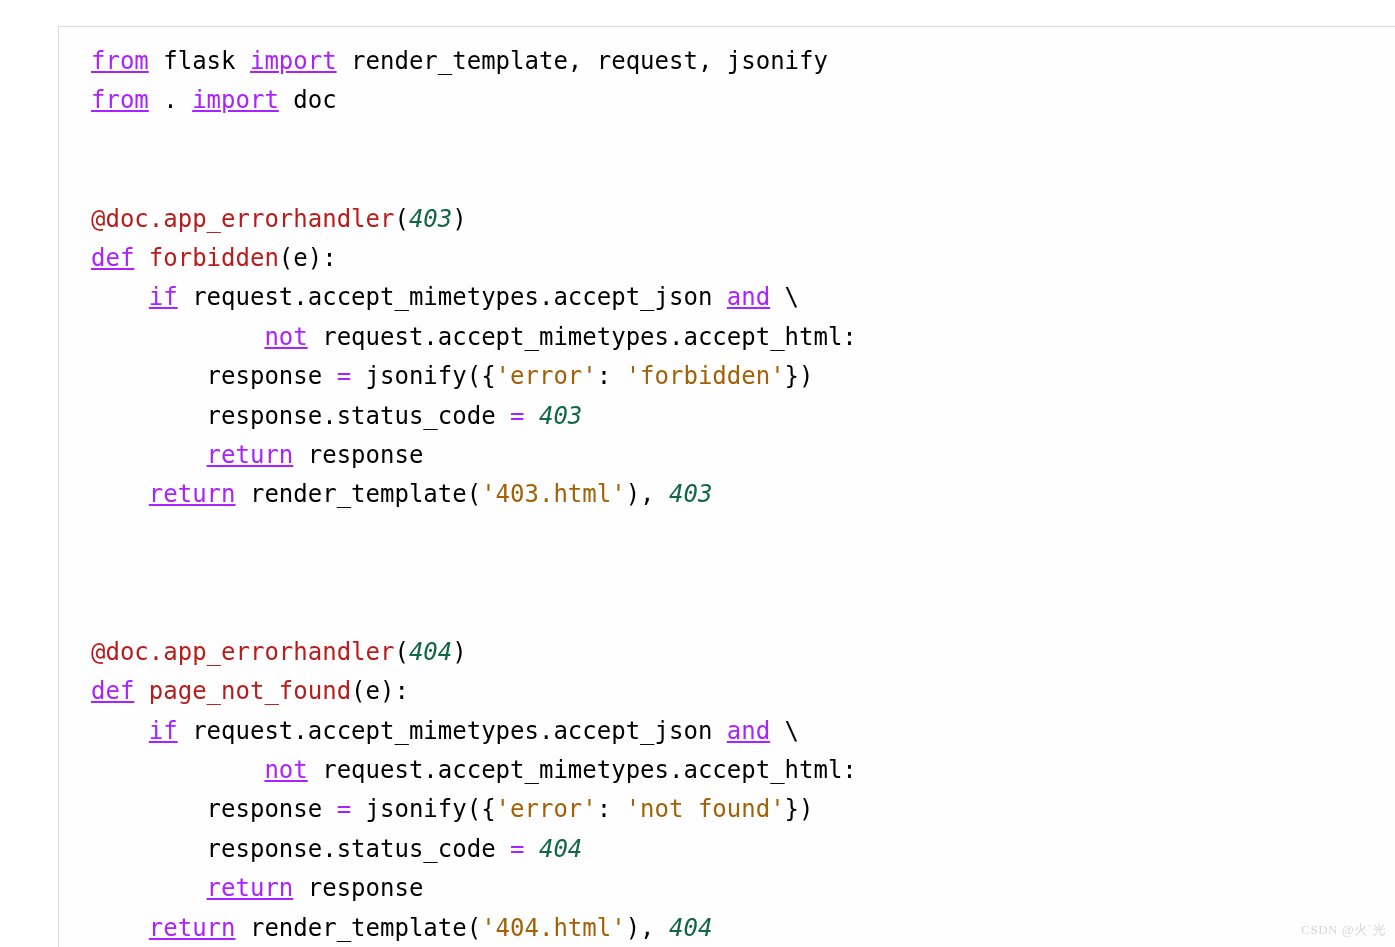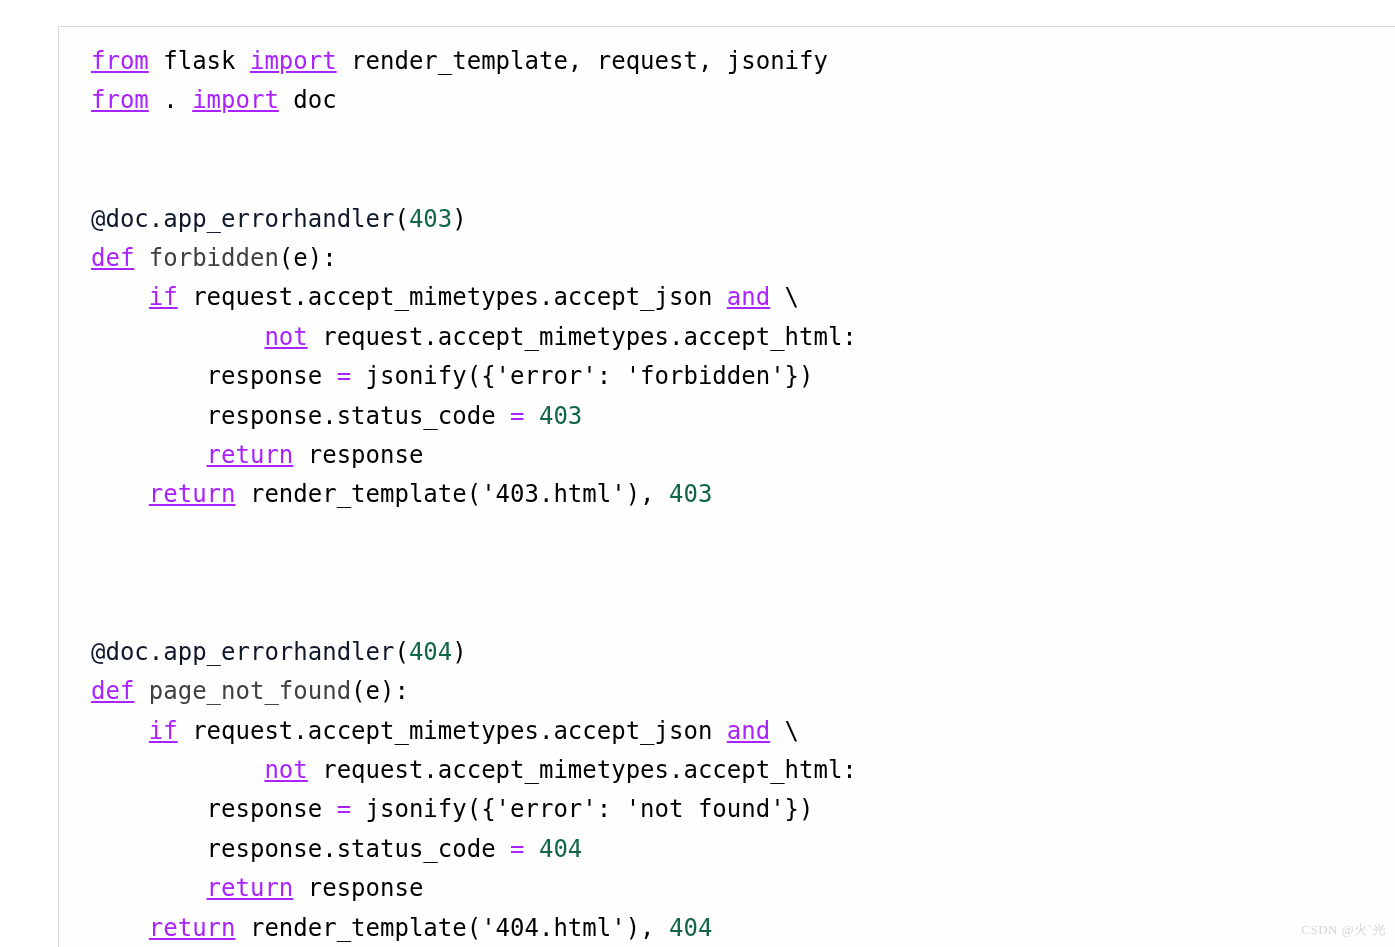--- a/index.html
+++ b/index.html
@@ -48,36 +48,36 @@
   .line {
     height: 39.4px;
     white-space: pre;
   }
 
   
   .tok-kw   { color: #aa22ff; text-decoration: underline; }   
   .tok-op   { color: #aa22ff; }   
   .tok-name { color: #000000; }   
   .tok-fn   { color: #0000ff; }   
-  .tok-num  { color: #116644; }   
+  .tok-num  { color: #116644; font-style: italic; }   
   .tok-str  { color: #bb4444; }   
   .tok-dec  { color: #555555; }   
 
   #watermark {
     position: absolute;
     right: 9px;
     bottom: 8px;
     font-family: Liberation Serif, serif;
     font-size: 13px;
     color: #d6d6d6;
     letter-spacing: 0.5px;
     white-space: pre;
   }
 </style>
-<style>.tok-kw{color:#aa22ff;}.tok-op{color:#aa22ff;}.tok-fn{color:#404040;}.tok-str{color:#000000;}.tok-num{color:#116644;}.tok-dec{color:#0f172a;}.tok-name{color:#000000;margin-top:48px;}</style></head>
+<style>.tok-kw{color:#aa22ff;}.tok-op{color:#aa22ff;}.tok-fn{color:#b91c1c;}.tok-str{color:#a16207;}.tok-num{color:#116644;}.tok-dec{color:#b91c1c;}.tok-name{color:#000000;margin-top:48px;}</style></head>
 <body>
 
 <div id="page">
 
   <div id="code-block" style="background: rgb(254, 254, 254); border-top-color: rgb(220, 220, 220); border-left-color: rgb(220, 220, 220);">
     <div id="code-lines"><div class="line"><span class="tok-kw">from</span><span class="tok-name"> </span><span class="tok-name">flask</span><span class="tok-name"> </span><span class="tok-kw">import</span><span class="tok-name"> render_template, request, jsonify</span></div><div class="line"><span class="tok-kw">from</span><span class="tok-name"> . </span><span class="tok-kw">import</span><span class="tok-name"> doc</span></div><div class="line">&nbsp;</div><div class="line">&nbsp;</div><div class="line"><span class="tok-dec">@doc.app_errorhandler</span><span class="tok-name">(</span><span class="tok-num">403</span><span class="tok-name">)</span></div><div class="line"><span class="tok-kw">def</span><span class="tok-name"> </span><span class="tok-fn">forbidden</span><span class="tok-name">(e):</span></div><div class="line"><span class="tok-name">    </span><span class="tok-kw">if</span><span class="tok-name"> request.accept_mimetypes.accept_json </span><span class="tok-kw">and</span><span class="tok-name"> \</span></div><div class="line"><span class="tok-name">            </span><span class="tok-kw">not</span><span class="tok-name"> request.accept_mimetypes.accept_html:</span></div><div class="line"><span class="tok-name">        response </span><span class="tok-op">=</span><span class="tok-name"> jsonify({</span><span class="tok-str">'error'</span><span class="tok-name">: </span><span class="tok-str">'forbidden'</span><span class="tok-name">})</span></div><div class="line"><span class="tok-name">        response.status_code </span><span class="tok-op">=</span><span class="tok-name"> </span><span class="tok-num">403</span></div><div class="line"><span class="tok-name">        </span><span class="tok-kw">return</span><span class="tok-name"> response</span></div><div class="line"><span class="tok-name">    </span><span class="tok-kw">return</span><span class="tok-name"> render_template(</span><span class="tok-str">'403.html'</span><span class="tok-name">), </span><span class="tok-num">403</span></div><div class="line">&nbsp;</div><div class="line">&nbsp;</div><div class="line">&nbsp;</div><div class="line"><span class="tok-dec">@doc.app_errorhandler</span><span class="tok-name">(</span><span class="tok-num">404</span><span class="tok-name">)</span></div><div class="line"><span class="tok-kw">def</span><span class="tok-name"> </span><span class="tok-fn">page_not_found</span><span class="tok-name">(e):</span></div><div class="line"><span class="tok-name">    </span><span class="tok-kw">if</span><span class="tok-name"> request.accept_mimetypes.accept_json </span><span class="tok-kw">and</span><span class="tok-name"> \</span></div><div class="line"><span class="tok-name">            </span><span class="tok-kw">not</span><span class="tok-name"> request.accept_mimetypes.accept_html:</span></div><div class="line"><span class="tok-name">        response </span><span class="tok-op">=</span><span class="tok-name"> jsonify({</span><span class="tok-str">'error'</span><span class="tok-name">: </span><span class="tok-str">'not found'</span><span class="tok-name">})</span></div><div class="line"><span class="tok-name">        response.status_code </span><span class="tok-op">=</span><span class="tok-name"> </span><span class="tok-num">404</span></div><div class="line"><span class="tok-name">        </span><span class="tok-kw">return</span><span class="tok-name"> response</span></div><div class="line"><span class="tok-name">    </span><span class="tok-kw">return</span><span class="tok-name"> render_template(</span><span class="tok-str">'404.html'</span><span class="tok-name">), </span><span class="tok-num">404</span></div></div>
   </div>
 
   <div id="watermark" style="color: rgb(214, 214, 214);">CSDN @火`光</div>
 

